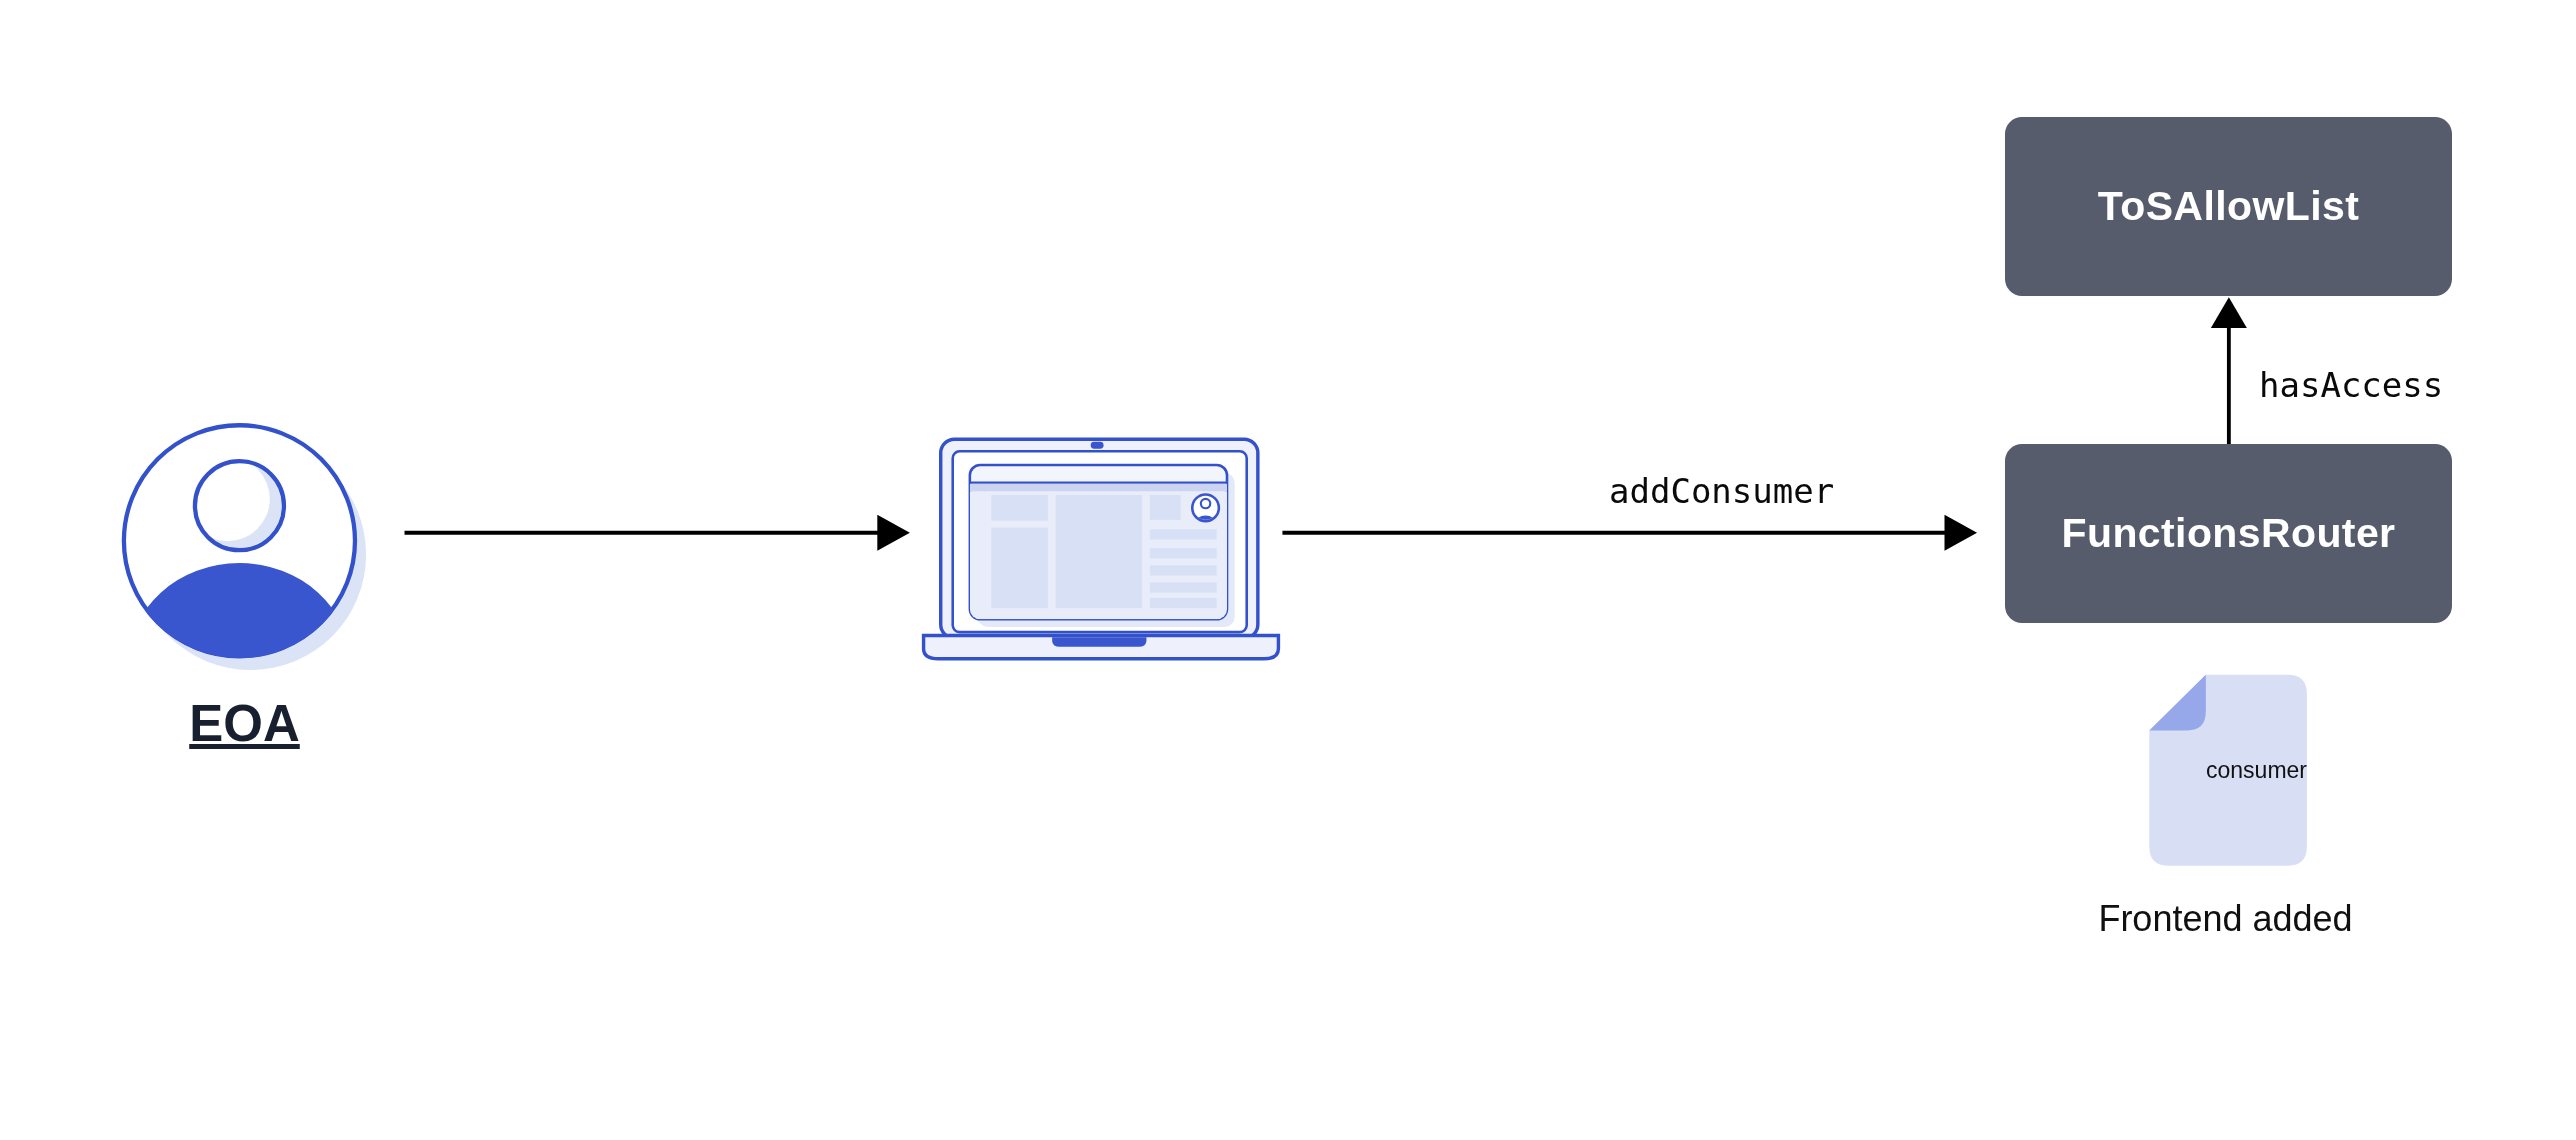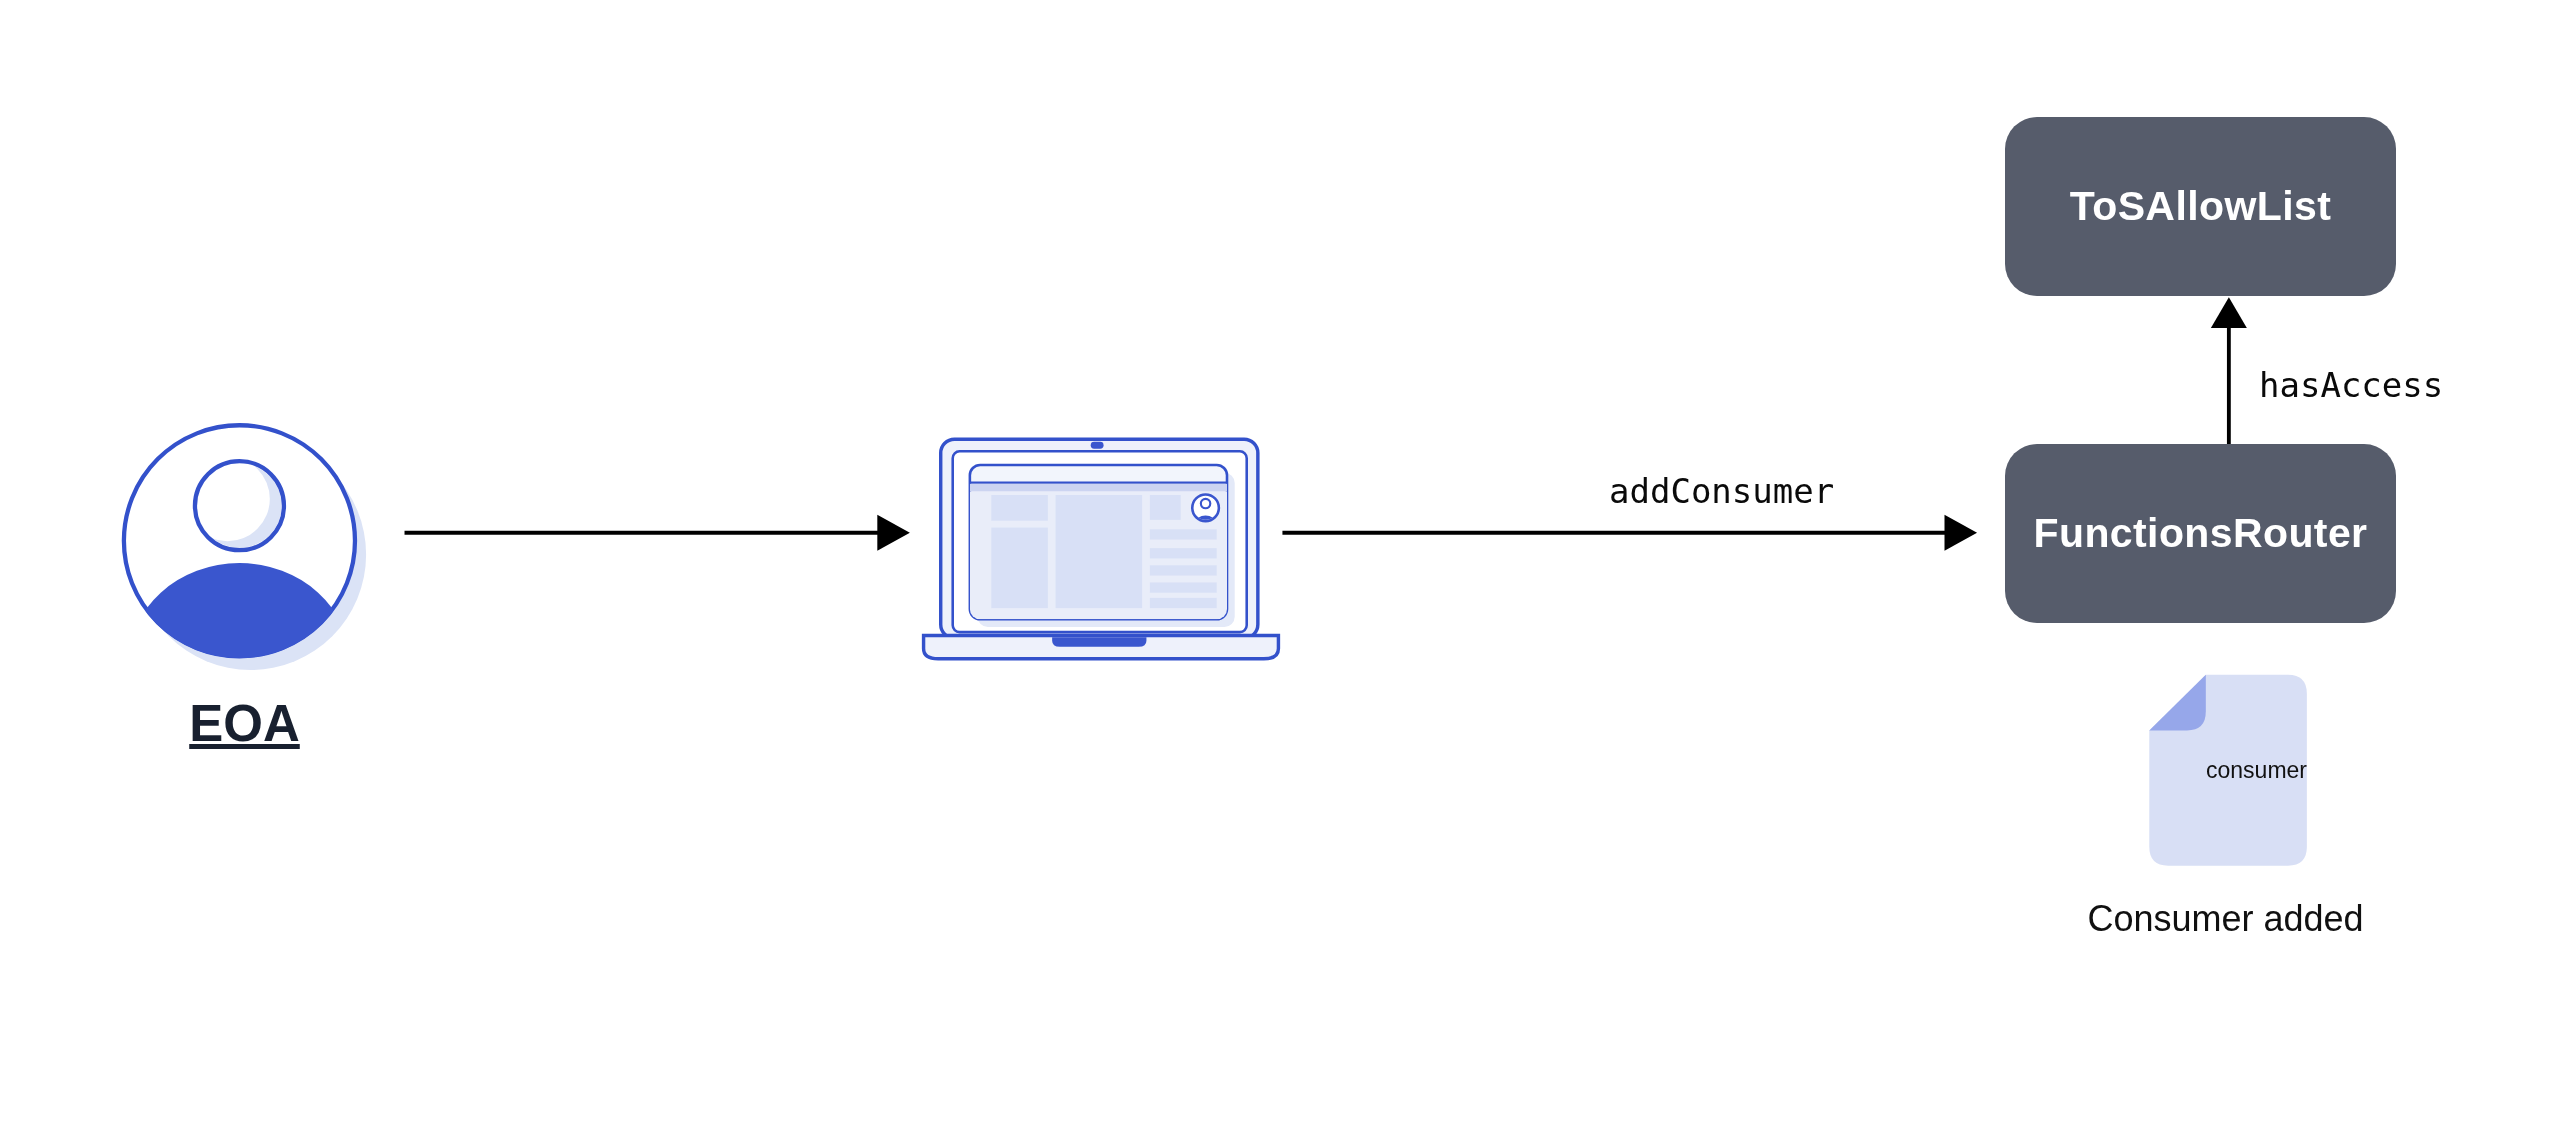--- a/index.html
+++ b/index.html
@@ -19,23 +19,23 @@
     letter-spacing:0px;
     text-decoration:underline;
   }
   .mono-label{
     font-family:"DejaVu Sans Mono",monospace;
     font-size:34px;
     color:#0a0a0a;
     white-space:nowrap;
   }
   .contract-box{
-    width:391px;height:179px;
+    width:447px;height:179px;
     background:#565c6b;
-    border-radius:32px;
+    border-radius:17px;
     display:flex;align-items:center;justify-content:center;
   }
   .contract-box .box-label{
     color:#ffffff;
     font-weight:bold;
     font-size:41px;
     letter-spacing:0.4px;
   }
   .doc-label{
     font-size:23px;
@@ -158,16 +158,16 @@
     <span class="box-label">FunctionsRouter</span>
   </div>
 
   <svg class="abs" style="left:2133px;top:660px" width="197" height="223" viewBox="0 0 230 260">
 
     <path d="M85 17 L181 17 Q203 17 203 39 L203 218 Q203 240 181 240 L41 240 Q19 240 19 218 L19 82 Z" fill="#d8dff5"></path>
 
     <path d="M85 17 L85 60 Q85 82 63 82 L19 82 Z" fill="#96a7ea"></path>
   </svg>
   <div class="abs doc-label" style="left:2149px;top:757px;width:158px">consumer</div>
-  <div class="abs caption" style="left:2054px;top:898px;width:343px">Consumer added</div>
+  <div class="abs caption" style="left:2054px;top:898px;width:343px">Frontend added</div>
 
 </div>
 
 
 </body></html>

